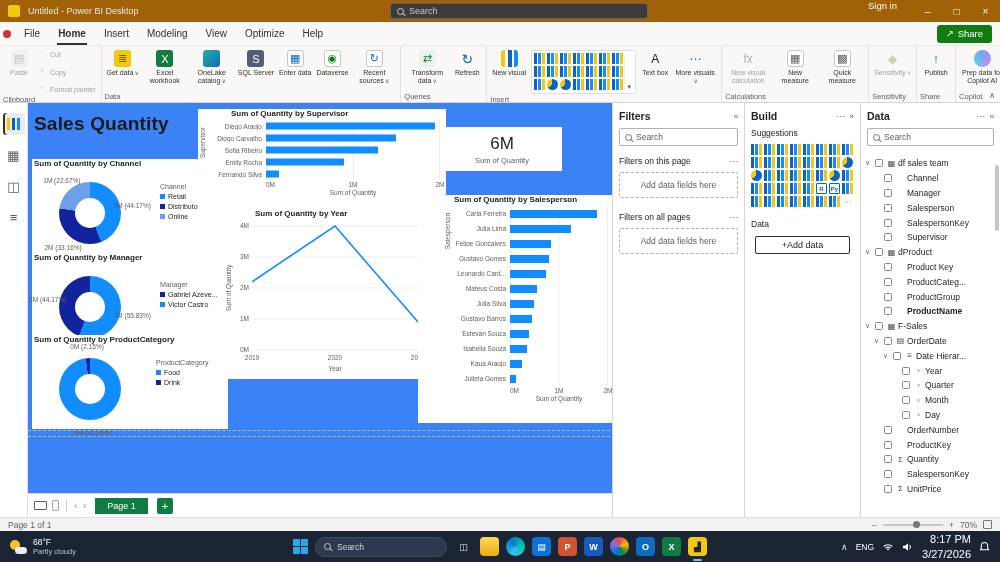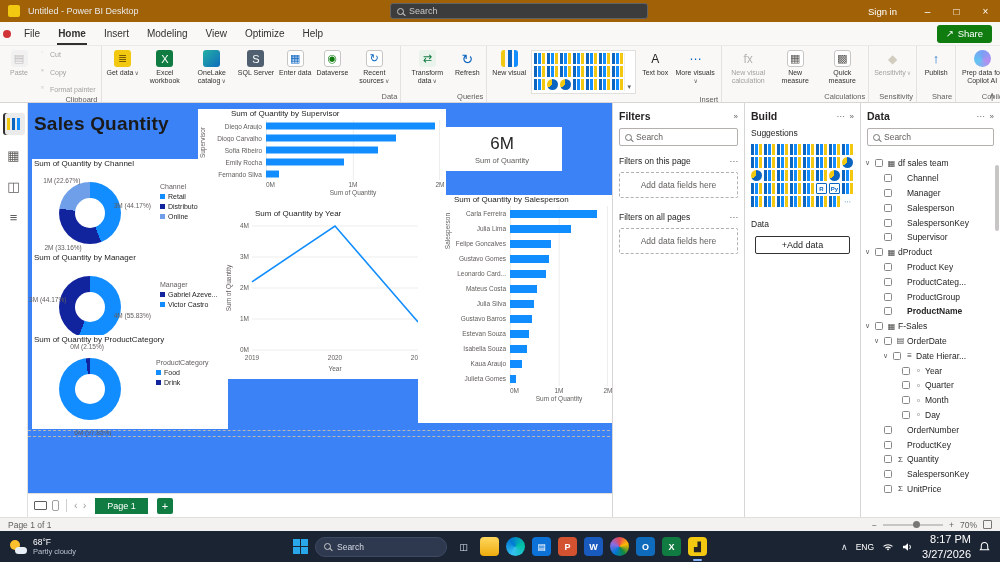--- a/index.html
+++ b/index.html
@@ -4,42 +4,42 @@
 <meta charset="utf-8">
 <style>
 *{margin:0;padding:0;box-sizing:border-box;font-family:"Liberation Sans","DejaVu Sans",sans-serif}
 html,body{width:1000px;height:562px;overflow:hidden;background:#fff;position:relative;font-size:10px}
 
 
 #titlebar{position:absolute;top:0;left:0;right:0;height:22px;background:#a16207;display:flex;align-items:center;padding-left:8px;color:#fff;z-index:50}
 .app-icon{width:12px;height:12px;background:#f2c811;border-radius:2px;margin-right:8px;flex:none}
 .tb-title{font-size:9px;color:#e8e8e8;white-space:nowrap}
 .tb-search{position:absolute;left:390px;top:3px;width:258px;height:16px;background:#3c3c3c;border:1px solid #636363;border-radius:3px;display:flex;align-items:center;padding:0 6px;color:#c8c8c8;font-size:9px;gap:5px}
-.tb-right{margin-left:auto;display:flex;align-items:center;height:100%}
+.tb-right{margin-left:auto;display:flex;align-items:flex-start;height:100%}
 .signin{font-size:9.5px;margin-right:16px;color:#fff}
 .winbtn{width:29px;height:100%;display:flex;align-items:center;justify-content:center;font-size:10px;color:#fff}
 .mag{display:inline-block;width:7px;height:7px;border:1px solid #797775;border-radius:50%;position:relative;flex:none}
 .mag::after{content:"";position:absolute;width:4px;height:1px;background:#797775;transform:rotate(45deg);right:-3px;bottom:-1px}
 .mag.light{border-color:#c8c8c8}.mag.light::after{background:#c8c8c8}
 
 
 #menubar{position:absolute;top:22px;left:0;right:0;height:24px;background:#f9f8f7;display:flex;align-items:center;border-bottom:1px solid #eceae8;z-index:40}
 .reddot{width:8px;height:8px;border-radius:50%;background:#d13438;margin:0 4px 0 3px;flex:none}
 #menu-tabs{display:flex;height:100%}
 .mtab{padding:0 9px;font-size:10px;color:#323130;height:100%;display:flex;align-items:center;position:relative;cursor:default}
 .mtab.active{font-weight:bold}
 .mtab.active::after{content:"";position:absolute;left:8px;right:8px;bottom:0;height:2px;background:#323130}
 #share-btn{margin-left:auto;margin-right:8px;background:#107c10;color:#fff;border:none;border-radius:3px;height:18px;padding:0 9px;font-size:9.5px;display:flex;align-items:center;gap:4px}
 
 
 #ribbon{position:absolute;top:46px;left:0;right:0;height:57px;background:#f9f8f7;border-bottom:1px solid #d8d6d4;display:flex;z-index:30}
 #ribbon-groups{display:flex;flex:1;overflow:hidden}
 .rgroup{display:flex;flex-direction:column;border-right:1px solid #e4e2e0;padding:2px 3px 1px;flex:none}
 .rgroup-content{display:flex;align-items:flex-start;flex:1;gap:1px}
-.rgroup-label{font-size:7.5px;color:#605e5c;text-align:right;padding-top:1px}
+.rgroup-label{font-size:7.5px;color:#605e5c;text-align:left;padding-top:1px}
 .rbtn{display:flex;flex-direction:column;align-items:center;gap:2px;padding:2px 2px 0;min-width:32px;max-width:46px}
 .rlbl{font-size:7px;color:#323130;text-align:center;line-height:1.15}
 .dd{font-size:6px;color:#605e5c;display:inline-block;margin-left:1px}
 .disabled{opacity:.45;filter:grayscale(.8)}
 .rsmall-stack{display:flex;flex-direction:column;justify-content:space-between;height:46px;padding:2px 2px 0}
 .rsmall{display:flex;align-items:center;gap:3px;font-size:7px;color:#323130;white-space:nowrap}
 .rsmall-ic{font-size:8px;width:9px;text-align:center;color:#797775}
 .ric{display:flex;align-items:center;justify-content:center;border-radius:3px;flex:none}
 .bars{background:linear-gradient(90deg,#f2c811 0 26%,transparent 26% 40%,#0b64c0 40% 62%,transparent 62% 76%,#118DFF 76% 100%)}
 .rgallery{display:flex;border:1px solid #e1dfdd;background:#fff;padding:2px;height:44px;margin:2px 2px 0}
@@ -58,21 +58,21 @@
 .nav-item.active{background:#ebebeb;box-shadow:inset 2px 0 0 #323130}
 .nav-ic{font-size:13px;color:#605e5c;line-height:1}
 .nav-ic.bars{width:13px;height:12px}
 #canvascol{width:584px;display:flex;flex-direction:column;background:#3b82f6;flex:none}
 #canvas{position:relative;flex:1;overflow:hidden}
 #report-title{position:absolute;left:6px;top:10px;font-size:19px;font-weight:bold;color:#1a1a1a;letter-spacing:.2px}
 .dash{position:absolute;left:0;right:2px;border-top:1px dashed #b8b6b4}
 
 
 .visual{position:absolute;background:#fff}
-.vtitle{font-size:8px;font-weight:normal;color:#252423;margin-bottom:2px;white-space:nowrap}
+.vtitle{font-size:8px;font-weight:bold;color:#252423;margin-bottom:2px;white-space:nowrap}
 .donut-wrap{position:absolute;left:0;right:0;bottom:0}
 .donut{position:absolute;border-radius:50%}
 .dhole{position:absolute;background:#fff;border-radius:50%}
 .dlabel{position:absolute;transform:translate(-50%,-50%);font-size:6.5px;color:#605e5c;white-space:nowrap}
 .legend{position:absolute;font-size:7px}
 .legend-title{color:#605e5c;margin-bottom:3px}
 .legend-item{display:flex;align-items:center;gap:3px;margin-bottom:3px;color:#252423;white-space:nowrap}
 .swatch{width:5px;height:5px;display:inline-block;flex:none}
 .hrows{display:flex;flex-direction:column}
 .hrow{display:flex;align-items:center}

